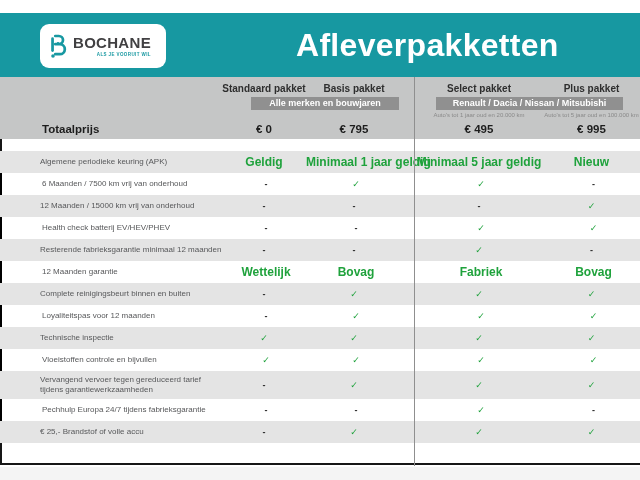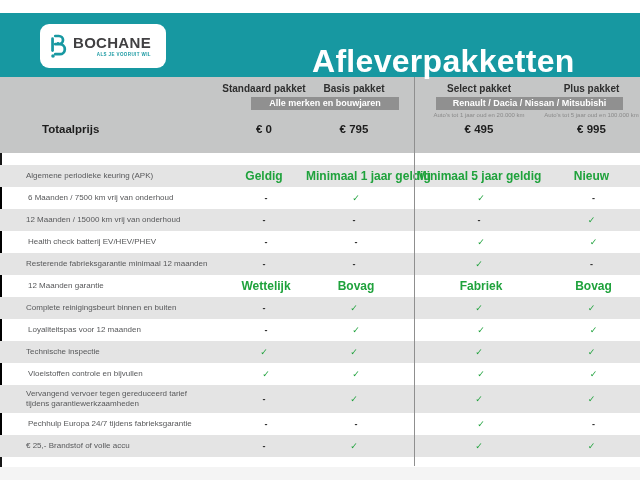--- a/index.html
+++ b/index.html
@@ -7,23 +7,23 @@
         font-family:"Liberation Sans","DejaVu Sans",sans-serif;}
   .top-strip{height:13px;background:#ffffff;}
   .header{position:relative;height:64px;background:#1798a1;}
   .logo-card{position:absolute;left:40px;top:11px;width:126px;height:44px;background:#ffffff;
              border-radius:9px;display:flex;align-items:center;gap:5px;padding:0 8px;box-sizing:border-box;}
   .logo-icon{flex:0 0 auto;}
   .logo-text{display:block;}
   .logo-name{display:block;font-size:15px;font-weight:bold;color:#414042;letter-spacing:.3px;line-height:1;}
   .logo-tagline{display:block;font-size:4.5px;color:#1798a1;font-weight:bold;text-align:right;
                 letter-spacing:.4px;margin-top:2px;}
-  .title{position:absolute;left:296px;top:14px;margin:16px;font-size:32px;font-weight:bold;color:#fff;letter-spacing:.3px;}
+  .title{position:absolute;left:296px;top:14px;margin:0;font-size:32px;font-weight:bold;color:#fff;letter-spacing:.3px;}
 
-  .band{background:#c5c6c6;height:76px;display:grid;
+  .band{background:#c5c6c6;height:62px;display:grid;
         grid-template-columns:222px 84px 96px 13px 128px 97px;
         grid-template-rows:17px 16px 9px 20px;}
   .colhead{font-size:10px;font-weight:bold;color:#2e2e2e;text-align:center;align-self:end;white-space:nowrap;}
   .h-std{grid-area:1/2;} .h-bas{grid-area:1/3;} .h-sel{grid-area:1/5;} .h-plus{grid-area:1/6;}
   .badge{background:#909090;color:#fff;font-size:9px;font-weight:bold;text-align:center;
          height:13px;line-height:13px;margin-top:3px;white-space:nowrap;}
   .badge-1{grid-area:2/2/3/4;margin-left:29px;margin-right:3px;}
   .badge-2{grid-area:2/5/3/7;margin-left:21px;margin-right:17px;}
   .note{font-size:6px;color:#8a8a8a;text-align:center;white-space:nowrap;align-self:center;}
   .note-sel{grid-area:3/5;} .note-plus{grid-area:3/6;}
@@ -31,21 +31,21 @@
   .price{font-size:11.5px;font-weight:bold;color:#1d1d1d;text-align:center;align-self:center;}
   .price-std{grid-area:4/2;} .price-bas{grid-area:4/3;} .price-sel{grid-area:4/5;} .price-plus{grid-area:4/6;}
 
   .table-wrap{border-bottom:2px solid #161616;}
   .gap-row{height:12px;background:#fff;border-left:2px solid #161616;}
   .spacer-row{height:20px;background:#fff;border-left:2px solid #161616;}
   .trow{display:grid;grid-template-columns:222px 84px 96px 13px 128px 97px;min-height:22px;align-items:center;}
   .trow.gray{background:#e4e4e4;}
   .trow.white{background:#fff;border-left:2px solid #000000;}
   .trow.wraplabel{min-height:28px;}
-  .rlabel{grid-column:1;padding-left:26px;font-size:8px;color:#57585a;white-space:nowrap;line-height:1.2;}
+  .rlabel{grid-column:1;padding-left:40px;font-size:8px;color:#57585a;white-space:nowrap;line-height:1.2;}
   .trow.wraplabel .rlabel{white-space:normal;max-width:178px;}
   .rcell{text-align:center;}
   .rcell.v0{grid-column:2;} .rcell.v1{grid-column:3;} .rcell.v2{grid-column:5;} .rcell.v3{grid-column:6;}
   .check{color:#1fa23c;font-weight:bold;font-size:9px;}
   .dash{color:#2e2e2e;font-weight:bold;font-size:9px;}
   .gtext{color:#1fa23c;font-weight:bold;font-size:12px;white-space:nowrap;}
   .v-divider{position:absolute;left:414px;top:77px;width:1px;height:389px;background:#8f8f8f;}
   .bottom-strip{position:absolute;left:0;bottom:0;width:640px;height:13px;background:#f4f4f4;}
 </style>
 </head>

